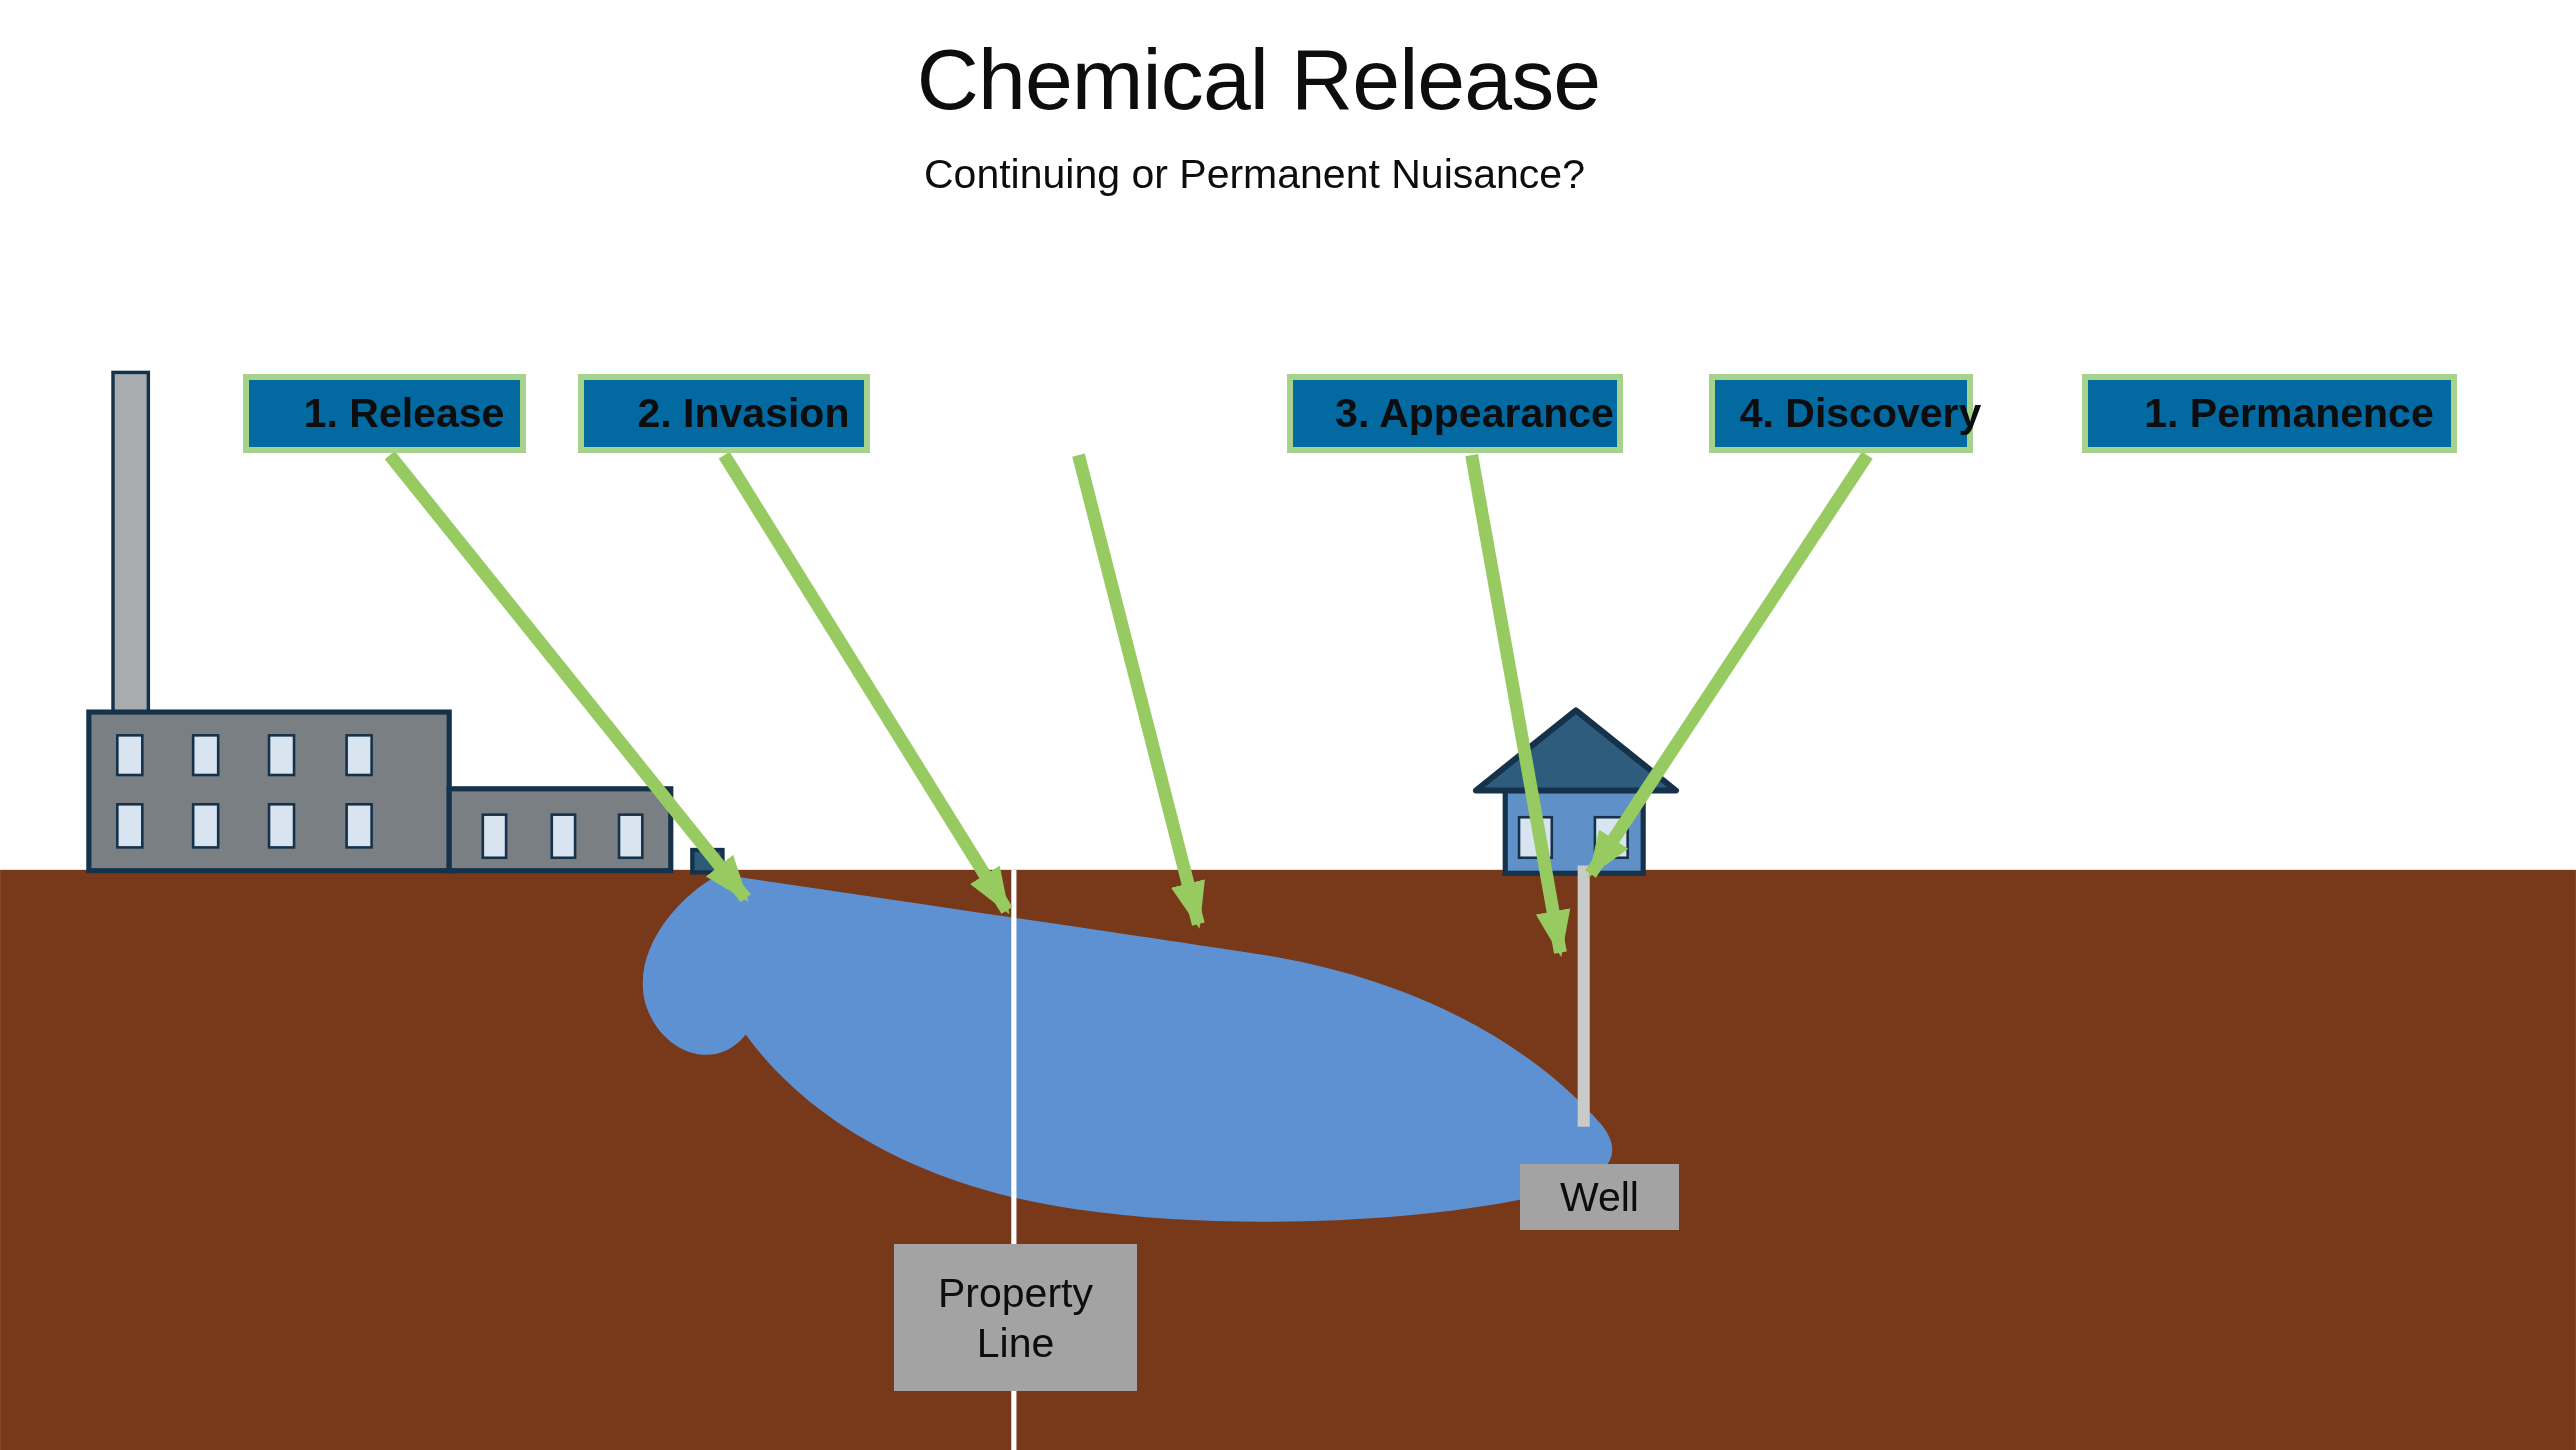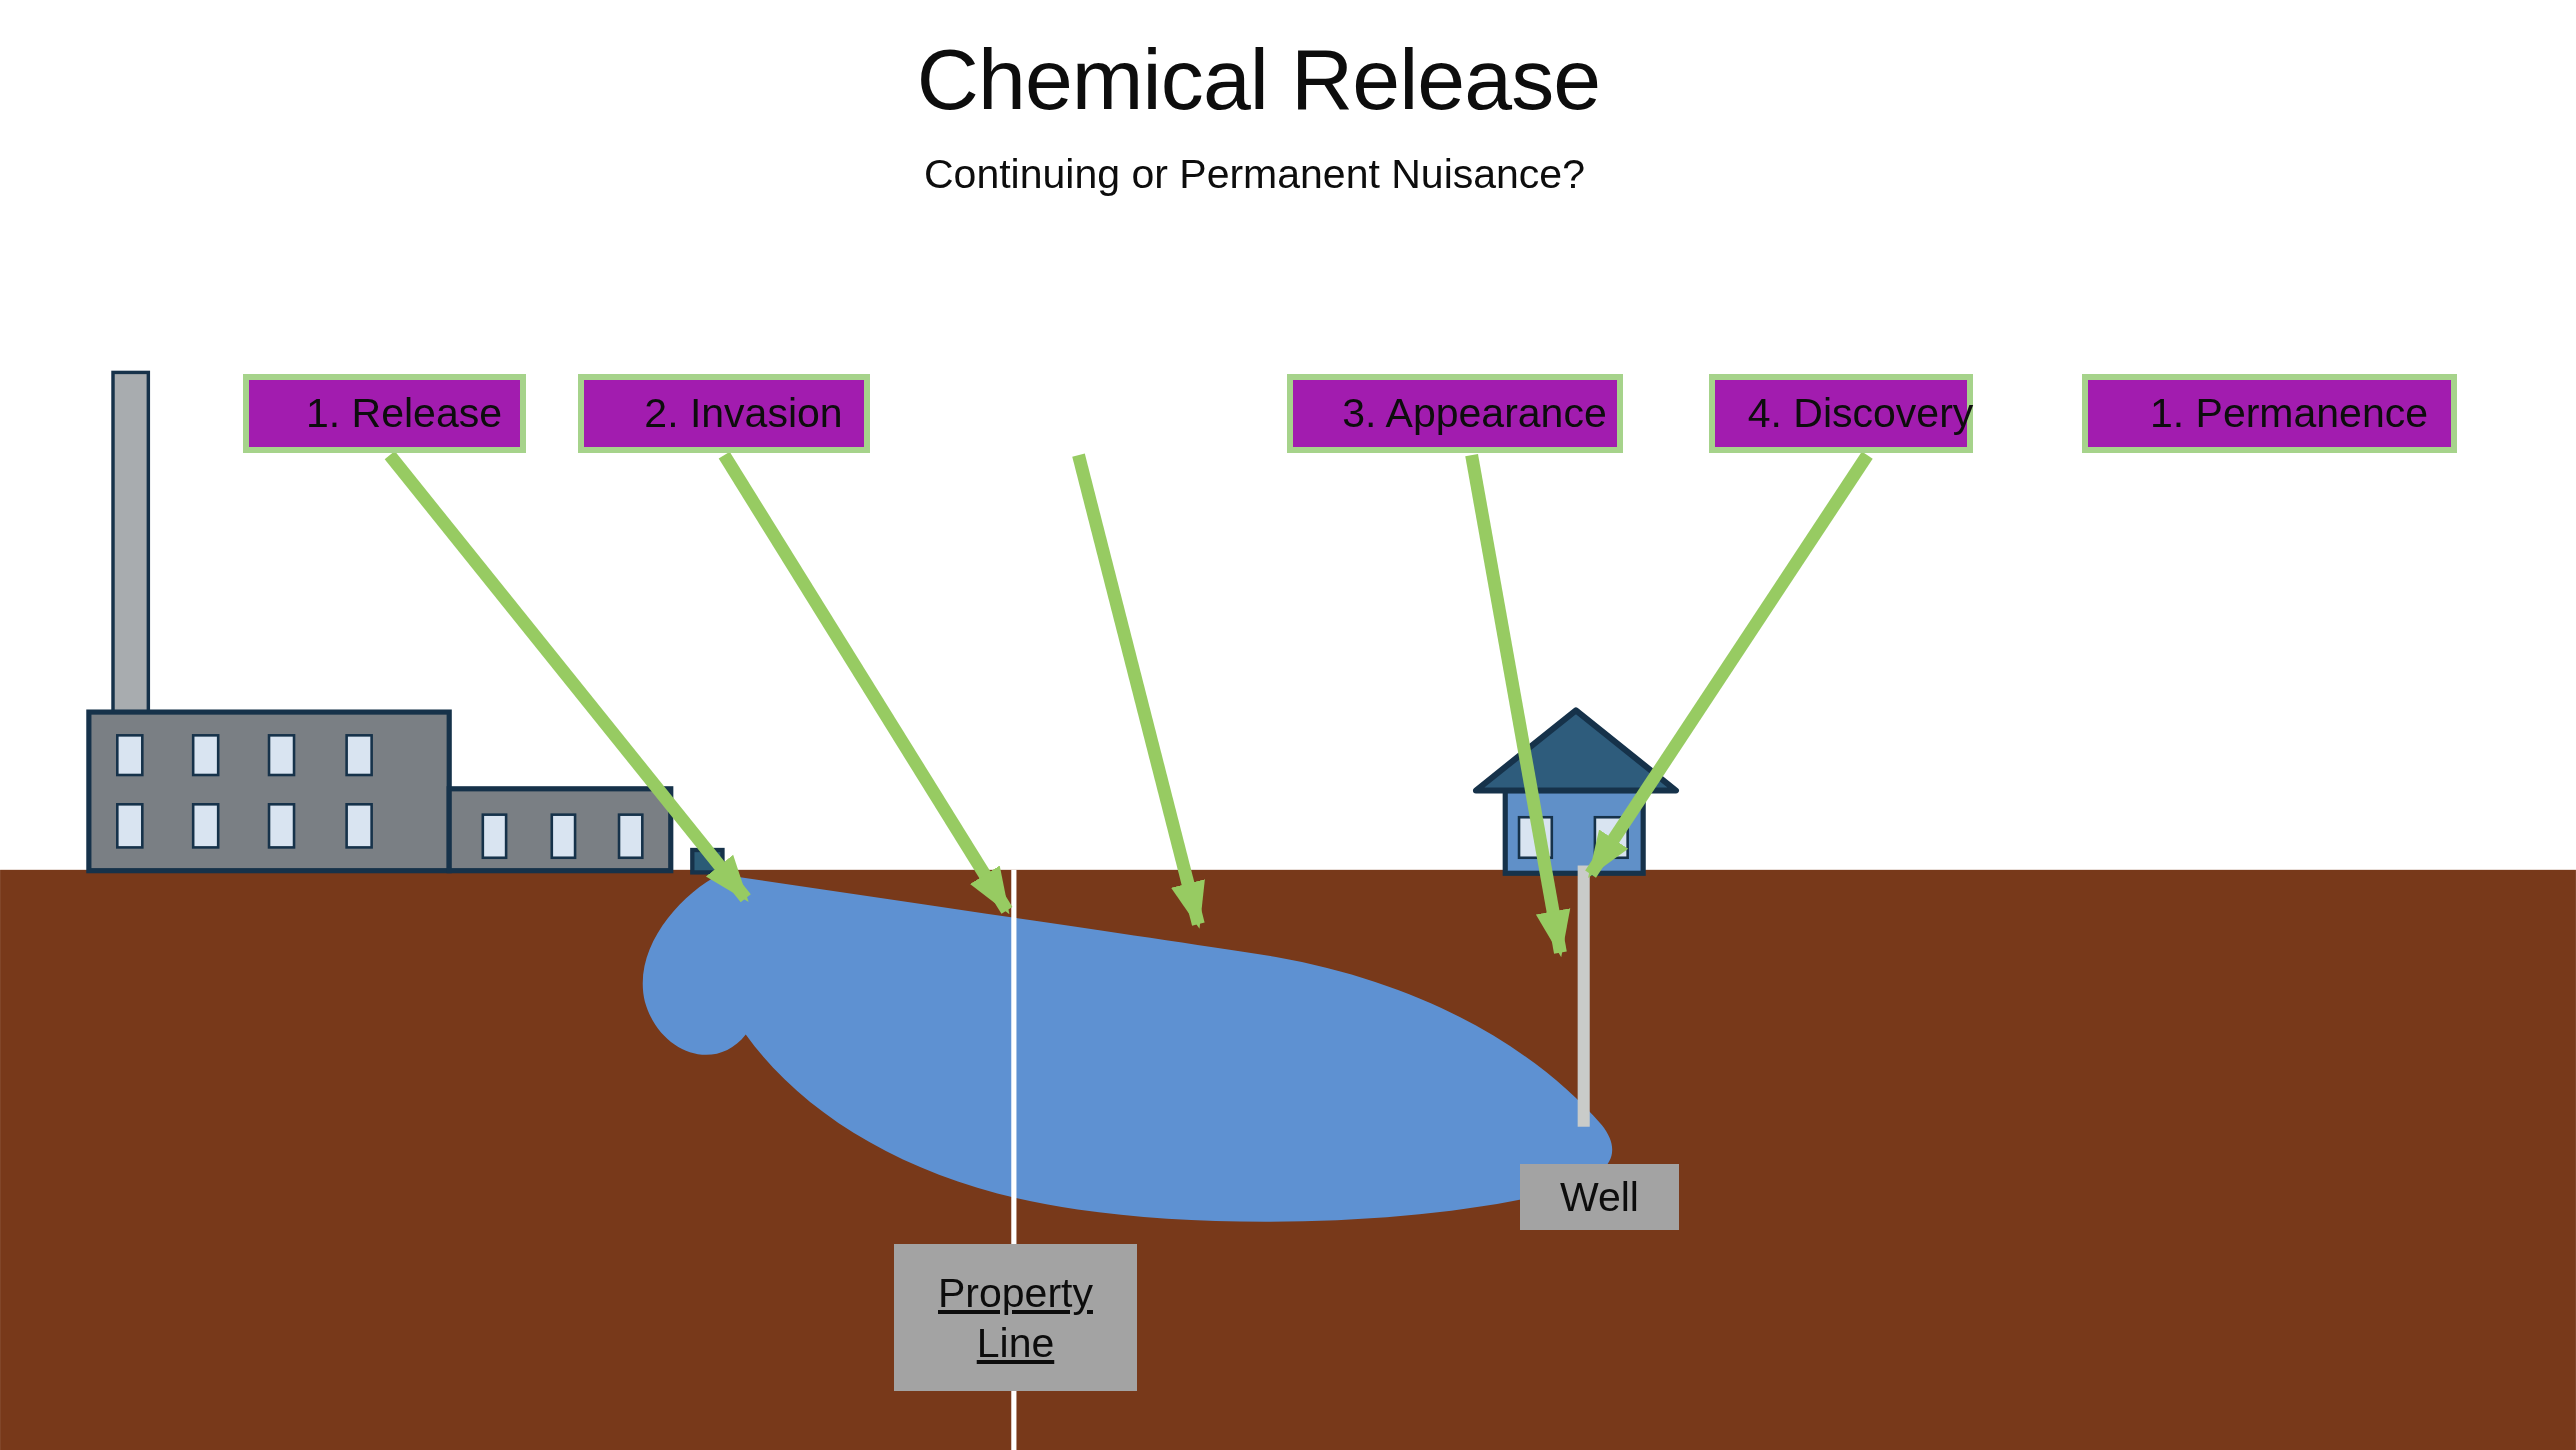--- a/index.html
+++ b/index.html
@@ -13,29 +13,29 @@
        font-family:"Liberation Sans", sans-serif; color:var(--text-black);}
   .canvas{position:relative;width:2576px;height:1450px;overflow:hidden;}
   .scene{position:absolute;left:0;top:0;width:2576px;height:1450px;}
 
   .title{position:absolute;left:0;top:28px;width:2517px;text-align:center;
          font-size:86px;font-weight:500;line-height:103px;letter-spacing:-0.9px;}
   .subtitle{position:absolute;left:0;top:148px;width:2509px;text-align:center;
             font-size:41px;font-weight:500;line-height:52px;}
 
   .stage-box{position:absolute;top:374px;height:79px;box-sizing:border-box;
-             background:#a21caf;border:6px solid var(--box-border-green);
+             background:#0369a1;border:6px solid var(--box-border-green);
              display:flex;align-items:center;justify-content:center;
-             font-size:41px;font-weight:400;white-space:nowrap;padding-left:39px;}
+             font-size:41px;font-weight:700;white-space:nowrap;padding-left:39px;}
 
   .scene-label{position:absolute;box-sizing:border-box;background:#a3a3a3;
                display:flex;align-items:center;justify-content:center;text-align:center;
                font-size:41px;line-height:50px;}
   .well-label{left:1520px;top:1164px;width:159px;height:66px;}
-  .property-label{left:894px;top:1244px;width:243px;height:147px;padding:0 24px;text-decoration:underline;}
+  .property-label{left:894px;top:1244px;width:243px;height:147px;padding:0 24px;}
 </style>
 </head>
 <body>
 
 <div class="canvas">
 
   <svg class="scene" viewBox="0 0 2988 1682" xmlns="http://www.w3.org/2000/svg">
     <defs>
       <marker id="ah" viewBox="0 0 4 3" refX="3.6" refY="1.5" markerWidth="3.6" markerHeight="2.9" orient="auto" markerUnits="strokeWidth">
         <path d="M0,0 L4,1.5 L0,3 Z" fill="var(--arrow-green)"></path>

